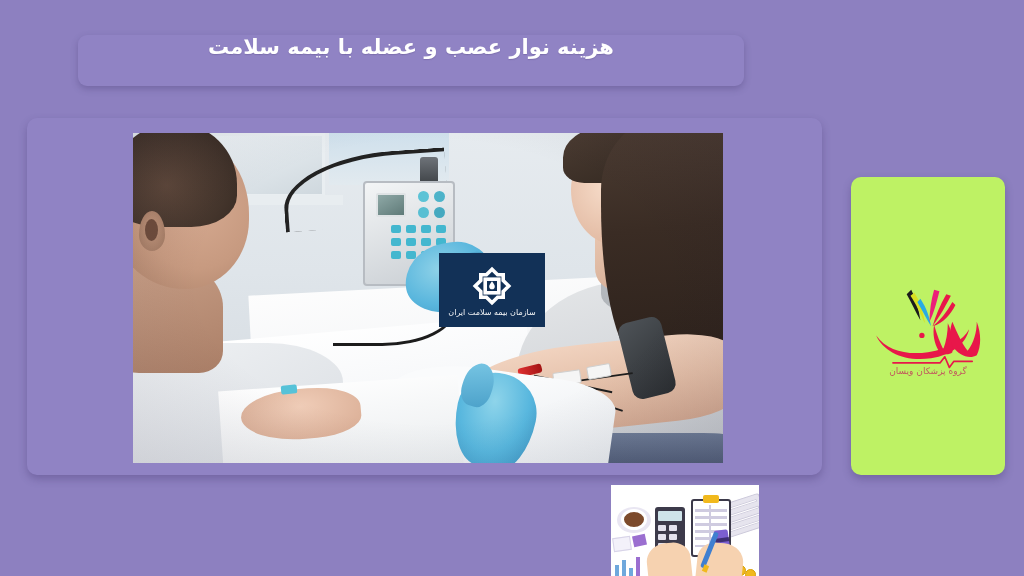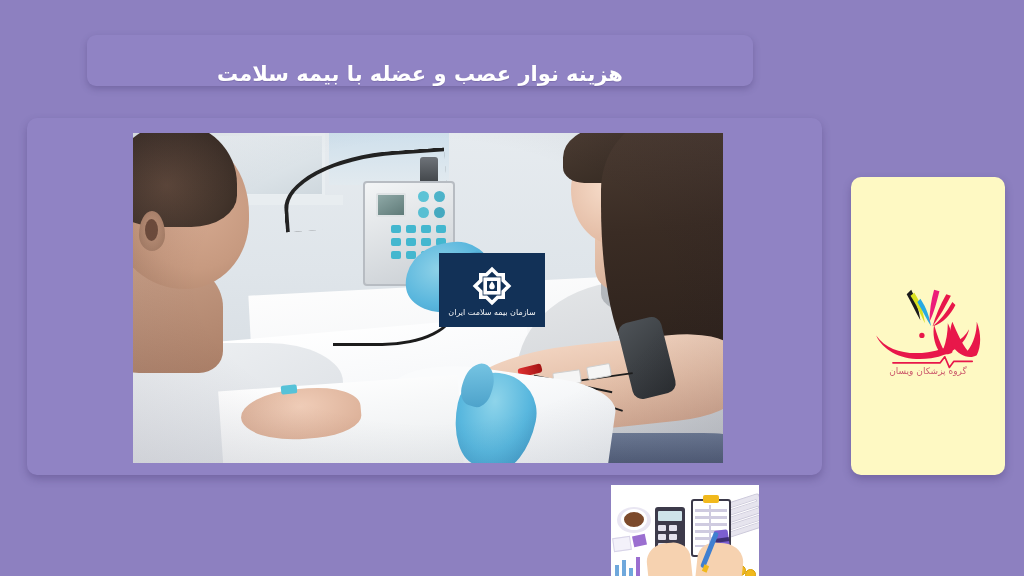--- a/index.html
+++ b/index.html
@@ -14,29 +14,29 @@
   #page {
     position: relative;
     width: 1024px;
     height: 576px;
     background: #8d80c0;
   }
 
   
   #header-banner {
     position: absolute;
-    left: 87px;
+    left: 78px;
     top: 35px;
     width: 666px;
     height: 51px;
     background: #9083c4;
     border-radius: 9px;
     box-shadow: 0 3px 7px rgba(60, 45, 100, 0.30);
     display: flex;
-    align-items: flex-end;
+    align-items: flex-start;
     justify-content: center;
     box-sizing: border-box;
   }
   #page-title {
     color: #ffffff;
     font-size: 21px;
     font-weight: bold;
     letter-spacing: -0.3px;
     direction: rtl;
     white-space: nowrap;
@@ -383,21 +383,21 @@
   .fi-sticky { left: 22px; top: 50px; width: 13px; height: 11px; background:#9b6fd0; transform: rotate(-12deg);}
   .fi-doc { left: 2px; top: 52px; width: 18px; height: 14px; background:#f3f1fa; border:1px solid #d8d4e8; box-sizing:border-box; transform: rotate(-8deg);}
 
   
   #sidebar-card {
     position: absolute;
     left: 851px;
     top: 177px;
     width: 154px;
     height: 298px;
-    background: #fef9c3;
+    background: #bef264;
     border-radius: 10px;
     box-shadow: 0 4px 9px rgba(60, 45, 100, 0.32);
     box-sizing: border-box;
     padding-left: 16px;
   }
   #visan-logo {
     position: absolute;
     left: 0; top: 0; right: 0; bottom: 0;
     display: flex;
     flex-direction: column;

